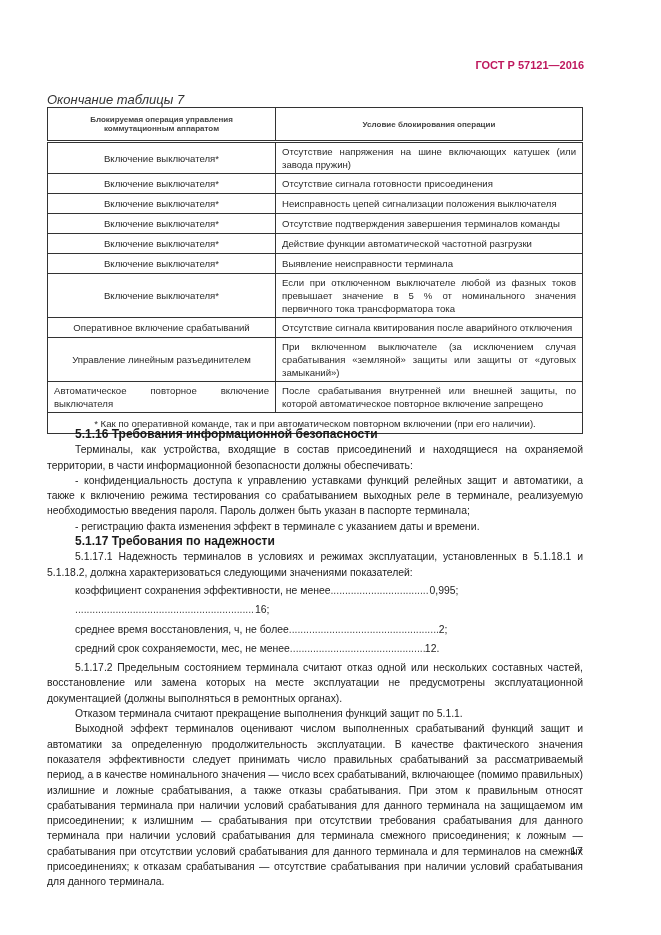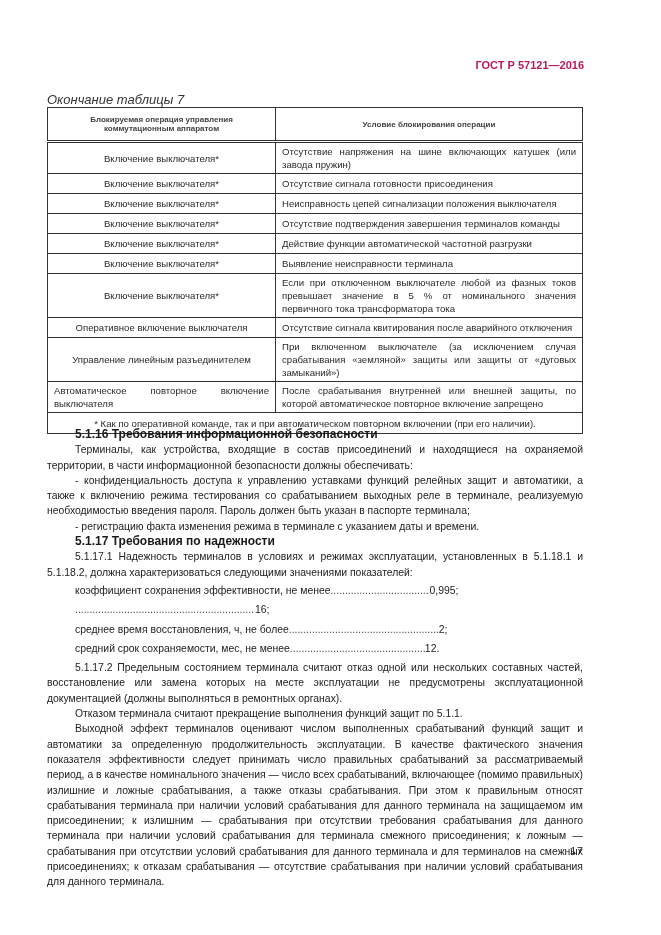--- a/index.html
+++ b/index.html
@@ -61,42 +61,42 @@
       </tr>
     <tr class="r">
         <td class="c1">Включение выключателя*</td>
         <td class="c2">Выявление неисправности терминала</td>
       </tr>
     <tr style="height:44px">
         <td class="c1">Включение выключателя*</td>
         <td class="c2">Если при отключенном выключателе любой из фазных токов превышает значение в 5 % от номинального значения первичного тока трансформатора тока</td>
       </tr>
     <tr class="r">
-        <td class="c1">Оперативное включение выключателя</td>
+        <td class="c1">Оперативное включение срабатываний</td>
         <td class="c2">Отсутствие сигнала квитирования после аварийного отключения</td>
       </tr>
     <tr style="height:30px">
         <td class="c1">Управление линейным разъединителем</td>
         <td class="c2">При включенном выключателе (за исключением случая срабатывания «земляной» защиты или защиты от «дуговых замыканий»)</td>
       </tr>
     <tr style="height:30px">
         <td class="c1" style="text-align:justify;line-height:13px">Автоматическое повторное включение выключателя</td>
         <td class="c2">После срабатывания внутренней или внешней защиты, по которой автоматическое повторное включение запрещено</td>
       </tr>
     <tr>
         <td class="foot" colspan="2">* Как по оперативной команде, так и при автоматическом повторном включении (при его наличии).</td>
       </tr>
   </tbody>
 </table>
 
 <div class="body" style="top:427px">
   <h4>5.1.16 Требования информационной безопасности</h4>
   <p>Терминалы, как устройства, входящие в состав присоединений и находящиеся на охраняемой территории, в части информационной безопасности должны обеспечивать:</p>
   <p>- конфиденциальность доступа к управлению уставками функций релейных защит и автоматики, а также к включению режима тестирования со срабатыванием выходных реле в терминале, реализуемую необходимостью введения пароля. Пароль должен быть указан в паспорте терминала;</p>
-  <p>- регистрацию факта изменения режима в терминале с указанием даты и времени.</p>
+  <p>- регистрацию факта изменения эффект в терминале с указанием даты и времени.</p>
 
   <h4>5.1.17 Требования по надежности</h4>
   <p>5.1.17.1 Надежность терминалов в условиях и режимах эксплуатации, установленных в 5.1.18.1 и 5.1.18.2, должна характеризоваться следующими значениями показателей:</p>
 
   <div class="dl">
     <span class="lbl">коэффициент сохранения эффективности, не менее</span>
     <span class="dots" style="width:99px">..................................................</span>
     <span class="val">0,995;</span>
   </div>
   <div class="dl">

